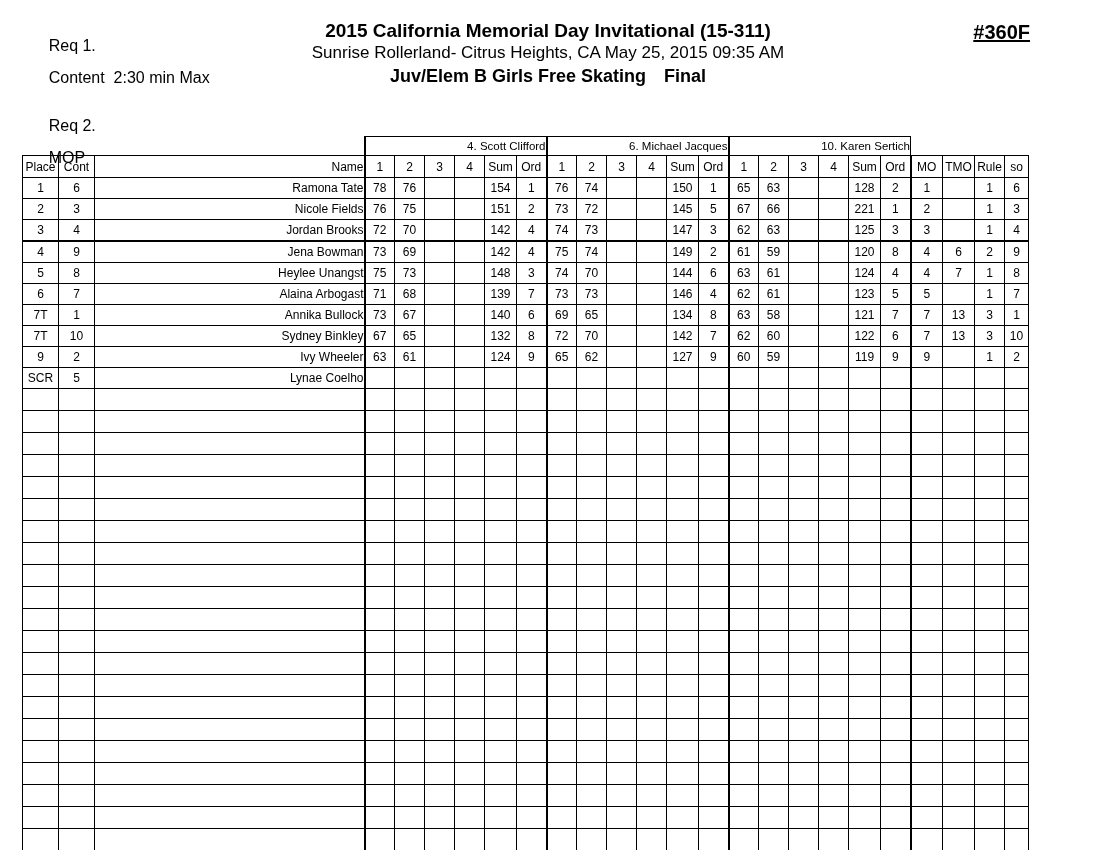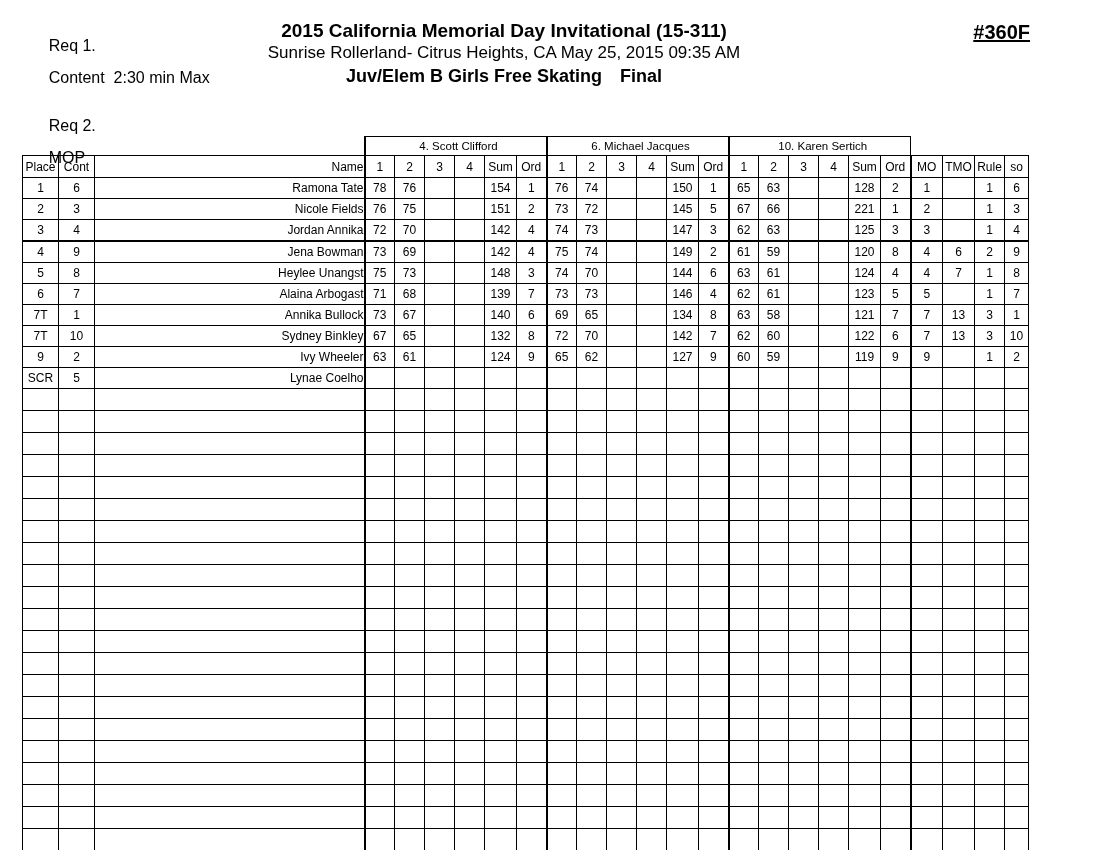--- a/index.html
+++ b/index.html
@@ -28,20 +28,21 @@
     font-size: 16px;
     line-height: 16px;
   }
   .reqline { white-space: pre; }
   .titleblock {
     position: absolute;
     top: 20px;
     left: 0;
     width: 1008px;
     text-align: center;
+    padding-left: 44px;
   }
   .t1 {
     font-size: 19px;
     font-weight: bold;
     letter-spacing: 0px;
     line-height: 22px;
   }
   .t2 {
     font-size: 17px;
     line-height: 22px;
@@ -80,21 +81,21 @@
     font-weight: normal;
     font-size: 12px;
     text-align: center;
     vertical-align: middle;
     overflow: hidden;
     white-space: nowrap;
   }
   .jhead td {
     border: none;
     height: 18px;
-    text-align: center;
+    text-align: right;
   }
   .jhead td.jname {
     border-left: 2px solid #000;
     border-top: 1px solid #000;
     border-right: 1px solid #000;
     padding-left: 6px;
     font-size: 11.5px;
   }
   .jhead td.jblank { border: none; }
   tr.hdr td { height: 21px; }
@@ -256,21 +257,21 @@
           <td class="bold">221</td>
           <td class="thickright bold">1</td>
           <td class="bold">2</td>
           <td class="bold"></td>
           <td class="bold">1</td>
           <td class="bold">3</td>
         </tr>
         <tr class="lastbold">
           <td class="bold thickbottom">3</td>
           <td class="bold thickbottom">4</td>
-          <td class="name bold thickbottom">Jordan Annika</td>
+          <td class="name bold thickbottom">Jordan Brooks</td>
           <td class="thickleft bold thickbottom">72</td>
           <td class="bold thickbottom">70</td>
           <td class="bold thickbottom"></td>
           <td class="bold thickbottom"></td>
           <td class="bold thickbottom">142</td>
           <td class="thickright bold thickbottom">4</td>
           <td class="thickleft bold thickbottom">74</td>
           <td class="bold thickbottom">73</td>
           <td class="bold thickbottom"></td>
           <td class="bold thickbottom"></td>

